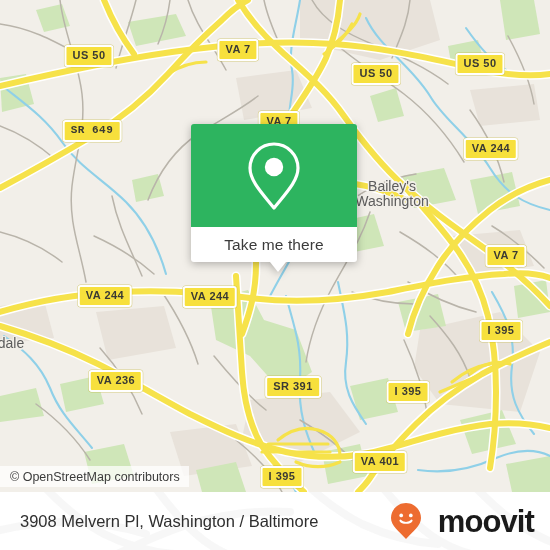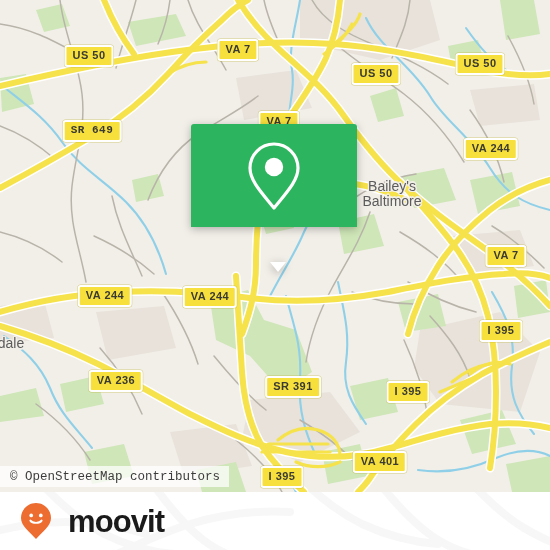--- a/index.html
+++ b/index.html
@@ -118,21 +118,21 @@
     top: 466px;
     height: 21px;
     background: rgba(255,255,255,0.72);
     display: flex;
     align-items: center;
     padding: 0 9px 0 10px;
     z-index: 20;
   }
   #attrib span {
     color: #3c3c3c;
-    font-family: Liberation Mono, monospace;
+    font-family: Liberation Sans, sans-serif;
     font-size: 12.5px;
     white-space: nowrap;
   }
 
   
   #footer {
     position: absolute;
     left: 0;
     top: 492px;
     width: 550px;
@@ -331,30 +331,33 @@
         <div class="shield" style="left: 501px; top: 331px;">I 395</div>
         <div class="shield" style="left: 116px; top: 381px; text-align: center;">VA 236</div>
         <div class="shield" style="left: 293px; top: 387px;">SR 391</div>
         <div class="shield" style="left: 408px; top: 392px;">I 395</div>
         <div class="shield" style="left: 282px; top: 477px;">I 395</div>
         <div class="shield" style="left: 380px; top: 462px;">VA 401</div>
       </div>
 
     <div id="places">
         <div class="place" style="left: 392px; top: 194px;">Bailey's
-Baltimore</div>
+Washington</div>
         <div class="place" style="left: 11px; top: 344px;">dale</div>
       </div>
 
     <div id="popup">
       <div id="popup-head">
         <svg width="58" height="72" viewBox="0 0 58 72" xmlns="http://www.w3.org/2000/svg">
           <path d="M29 4 C15.7 4 5 14.7 5 28 C5 41 17 53 29 68 C41 53 53 41 53 28 C53 14.7 42.3 4 29 4 Z" fill="none" stroke="#ffffff" stroke-width="3.2" stroke-linejoin="round"></path>
           <circle cx="29" cy="27" r="9.2" fill="#ffffff"></circle>
         </svg>
+      </div>
+      <div id="popup-foot">
+        <span id="popup-foot-label">Take me there</span>
       </div>
       <div id="popup-tail"></div>
     </div>
 
     <div id="attrib">
       <span>© OpenStreetMap contributors</span>
     </div>
 
   </div>
 
@@ -364,20 +367,21 @@
         <path d="M40 -10 C58 10 78 28 104 42 C128 54 150 60 174 62"></path>
         <path d="M150 -12 C164 8 178 26 196 42 C214 58 232 66 252 70"></path>
         <path d="M300 -14 C318 4 338 20 362 32 C388 44 412 50 438 52"></path>
         <path d="M100 70 C130 56 158 42 190 32 C224 22 256 18 290 20"></path>
         <path d="M380 -8 C396 12 412 30 432 44 C452 58 472 64 494 66"></path>
         <path d="M470 -10 C488 8 504 24 524 36 C538 44 546 48 552 50"></path>
         <path d="M-8 40 C16 34 40 30 66 30 C94 30 120 34 146 42"></path>
       </g>
     </svg>
     <div id="footer-inner">
+      <span id="footer-address">3908 Melvern Pl, Washington / Baltimore</span>
       <div id="brand">
         <svg width="32" height="38" viewBox="0 0 32 38" xmlns="http://www.w3.org/2000/svg">
           <path d="M16 1 C7.7 1 1 7.7 1 16 C1 23.6 9 29.4 16 37 C23 29.4 31 23.6 31 16 C31 7.7 24.3 1 16 1 Z" fill="#ed6c30"></path>
           <circle cx="11.2" cy="13.4" r="1.85" fill="#ffffff"></circle>
           <circle cx="20.8" cy="13.4" r="1.85" fill="#ffffff"></circle>
           <path d="M10.4 18.6 C12.4 21.6 19.6 21.6 21.6 18.6" fill="none" stroke="#ffffff" stroke-width="1.9" stroke-linecap="round"></path>
         </svg>
         <span id="brand-word">moovit</span>
       </div>
     </div>

